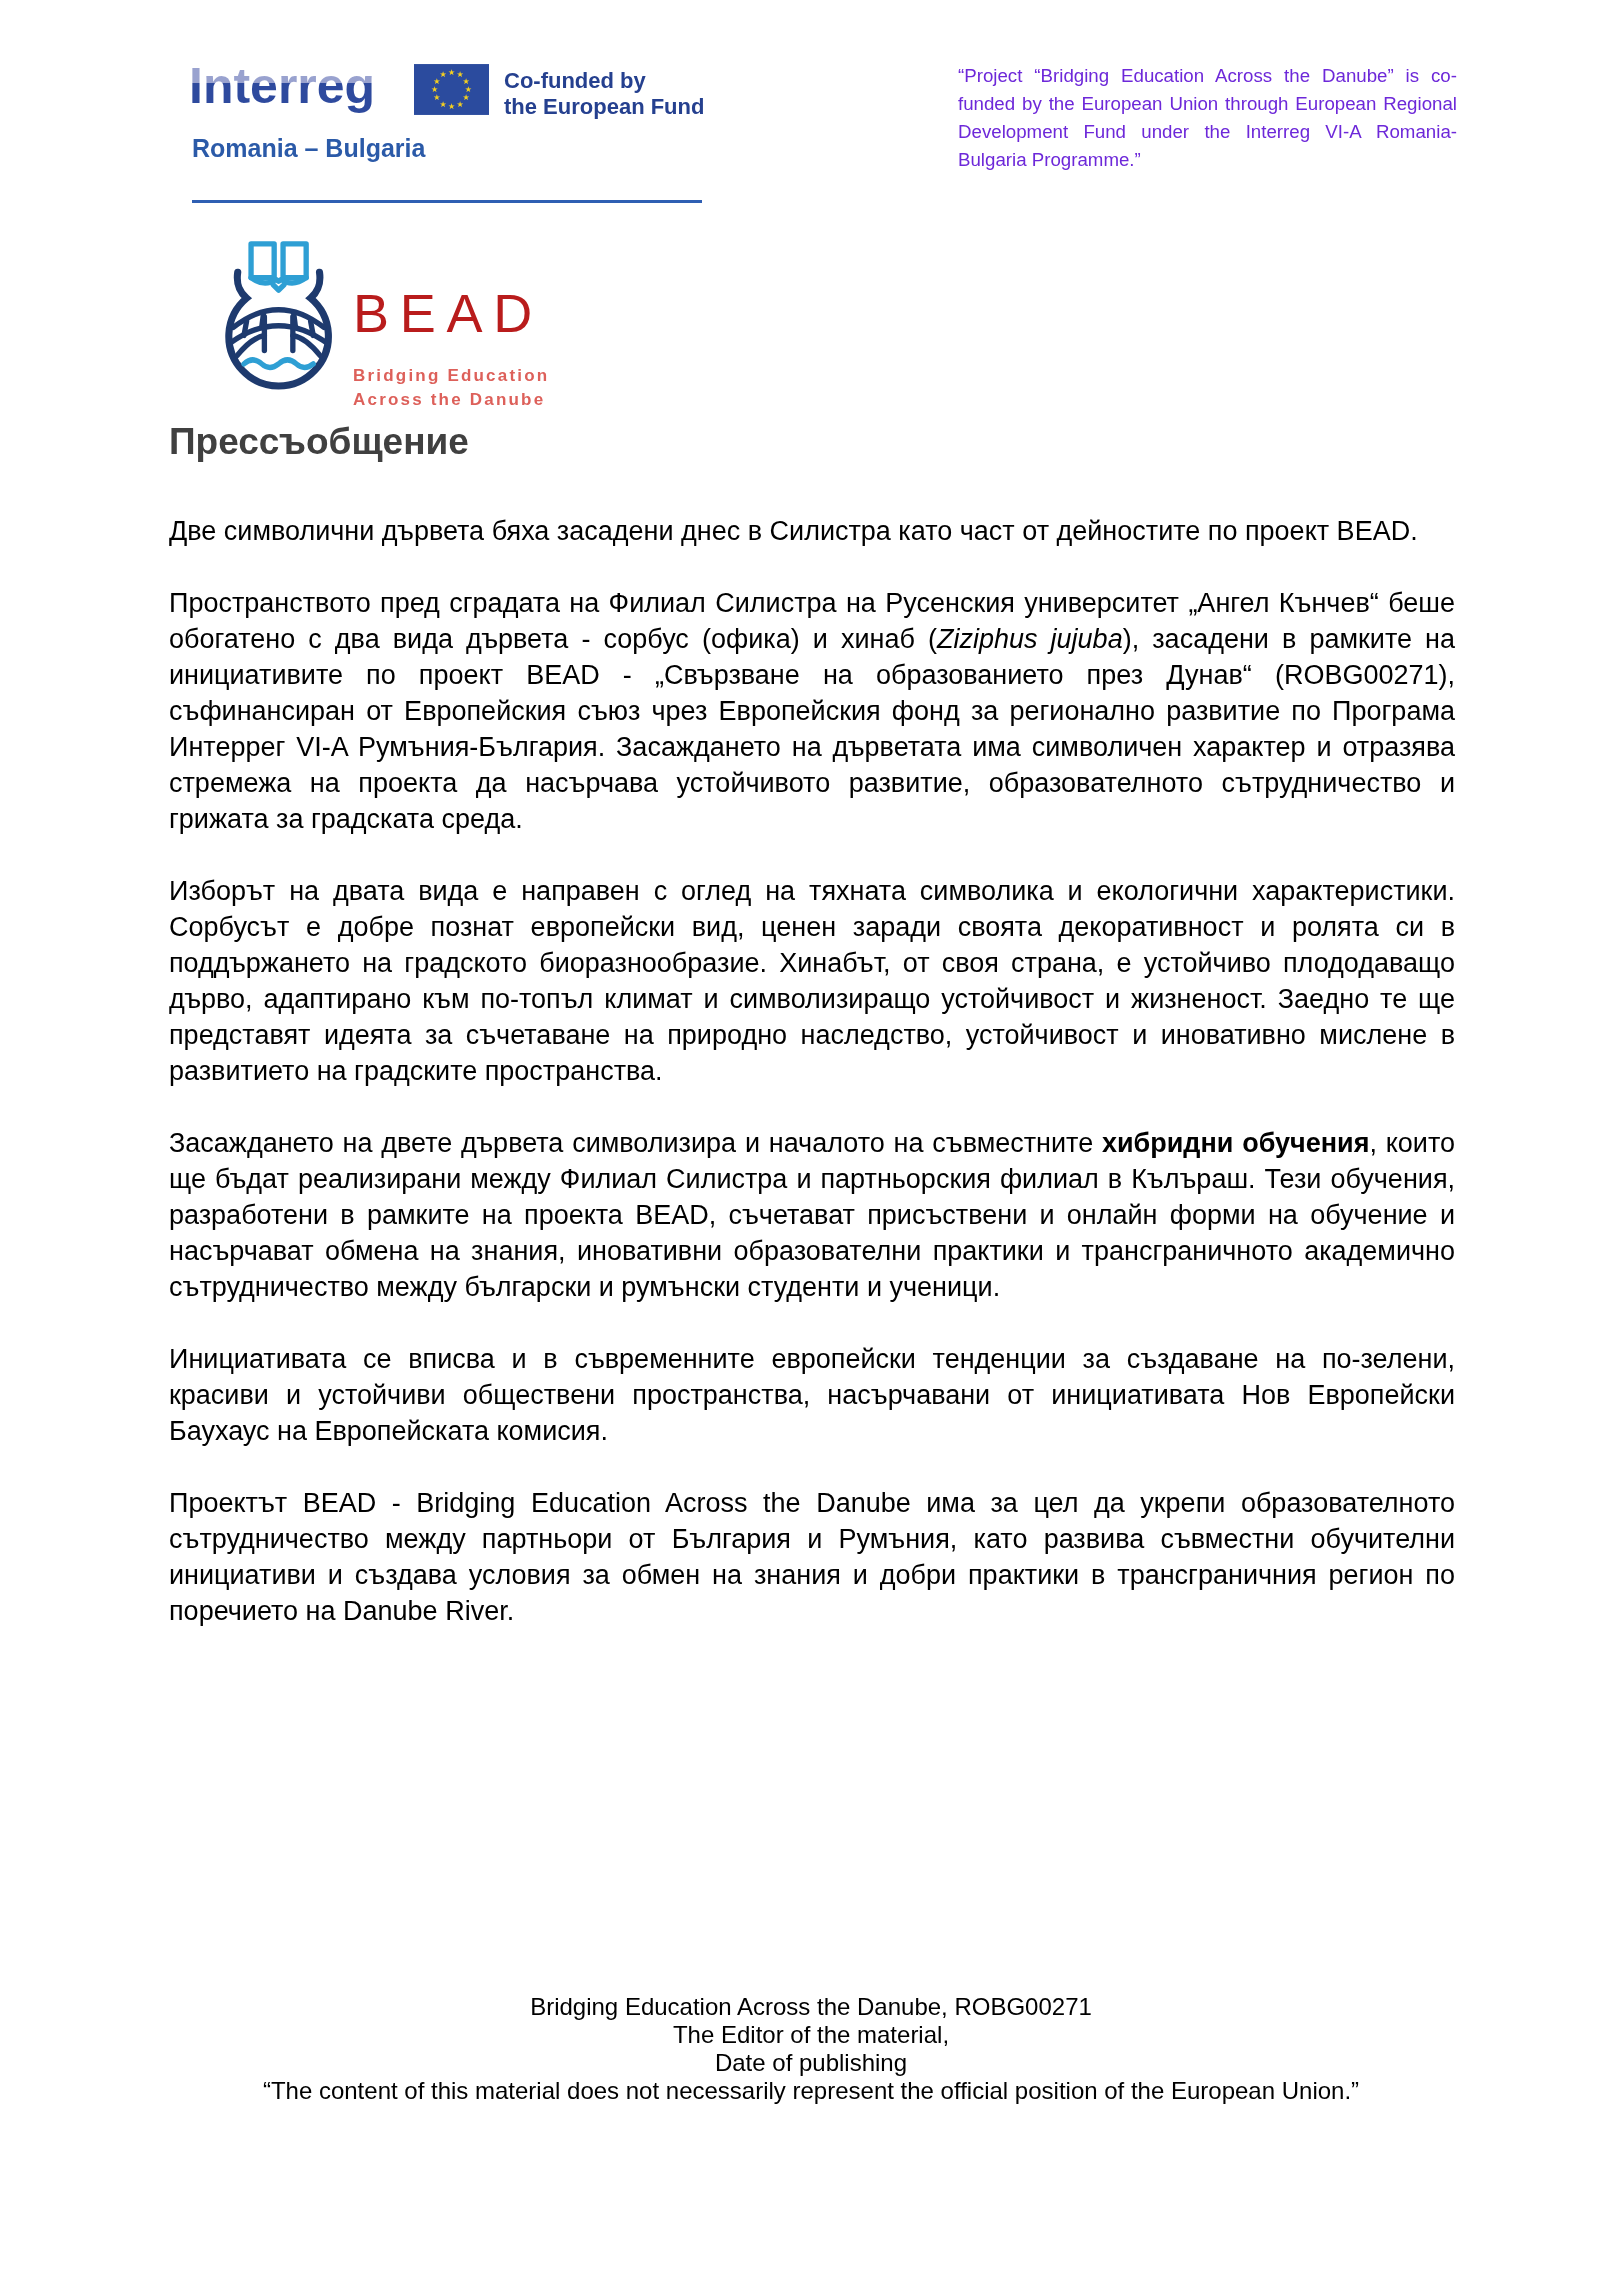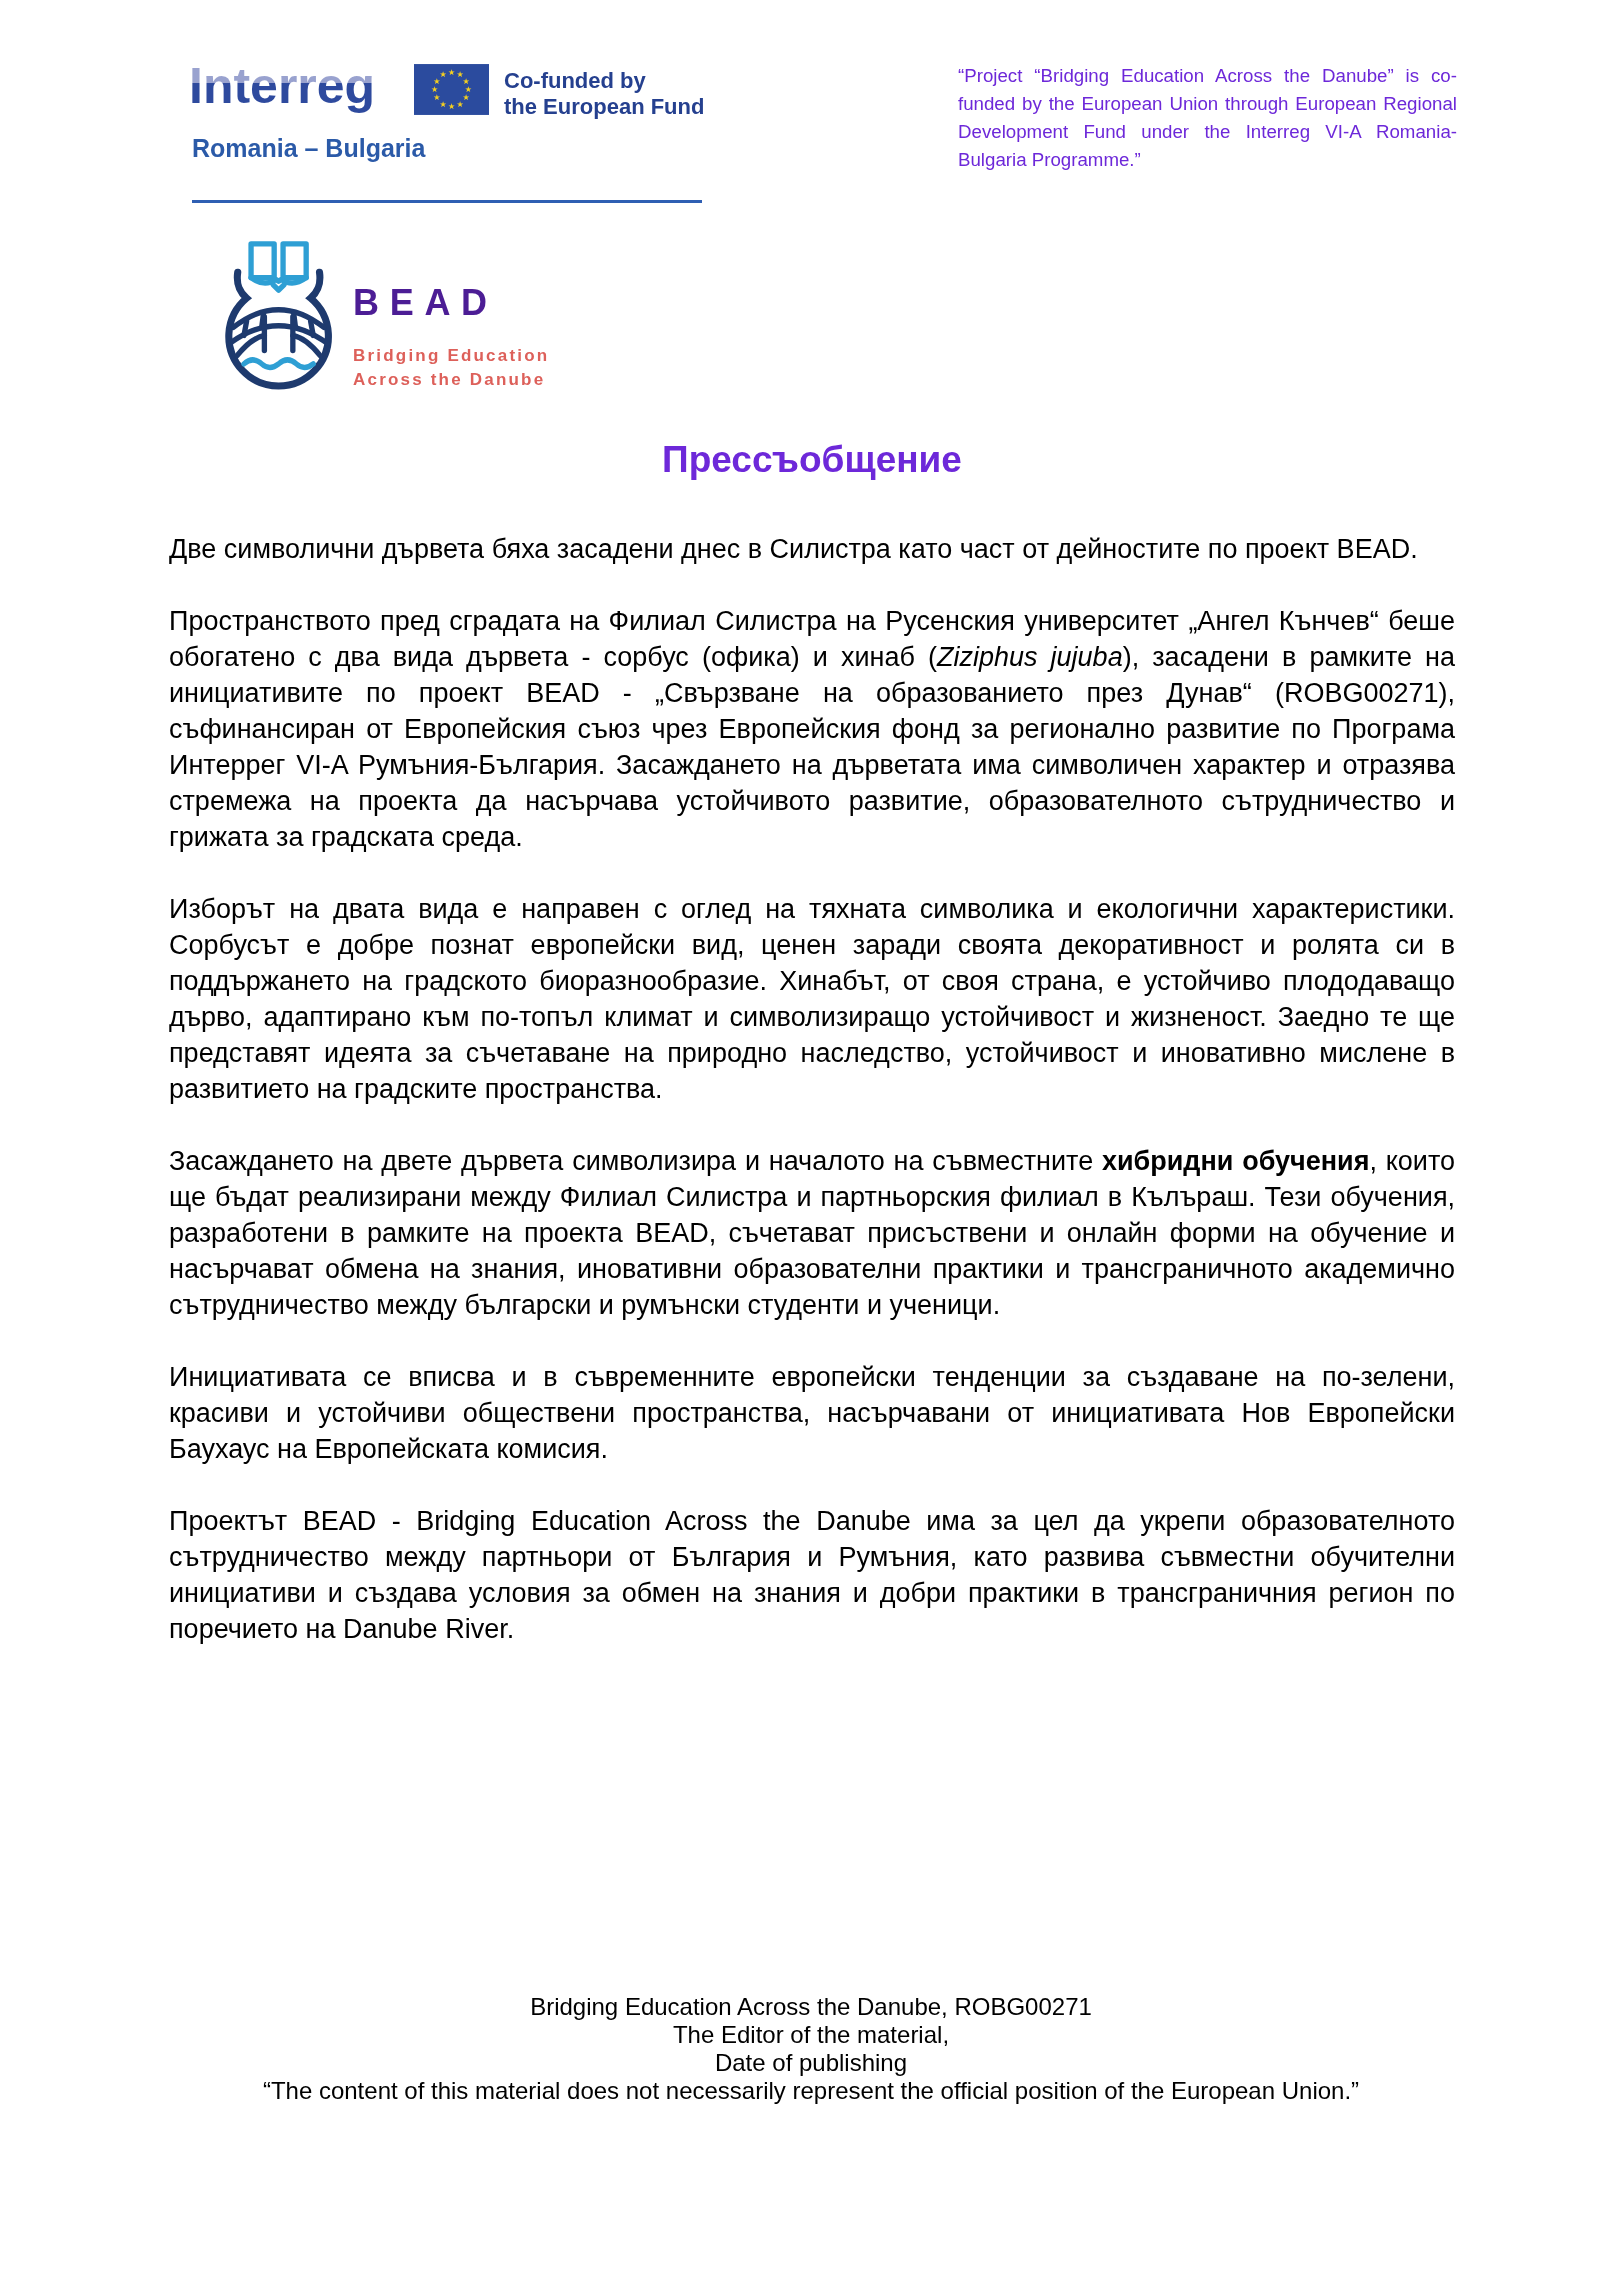--- a/index.html
+++ b/index.html
@@ -39,37 +39,37 @@
   .disclaimer {
     position: absolute; left: 958px; top: 62px; width: 499px;
     font-size: 18.7px; line-height: 28px; color: #6d28d9;
     text-align: justify;
   }
 
   
   .bead-mark { position: absolute; left: 217px; top: 235px; }
   .bead-textblock { position: absolute; left: 353px; top: 282px; }
   .bead-acronym {
-    font-size: 36px; font-weight: bold; letter-spacing: 10.7px;
-    color: #4c1d95;
+    font-size: 54px; font-weight: normal; letter-spacing: 10.7px;
+    color: #b91c1c;
   }
   .bead-tagline {
     margin-top: 20px;
     font-size: 17px; line-height: 24px; font-weight: bold;
     letter-spacing: 2.2px; color: #dd605a;
   }
 
   
   .doc {
     position: absolute; left: 169px; top: 421px; width: 1286px;
   }
   .doc-title {
-    text-align: center;
-    font-size: 37px; font-weight: bold; color: #6d28d9;
-    margin: 18px 0 50px 0;
+    text-align: left;
+    font-size: 37px; font-weight: bold; color: #404040;
+    margin: 0 0 50px 0;
   }
   .para {
     font-size: 27px; line-height: 36px;
     text-align: justify; color: #000000;
     margin: 36px 0 0 0;
   }
   .para:first-of-type { margin-top: 0; }
   .seg-bold { font-weight: bold; }
   .seg-italic { font-style: italic; margin-top: 45px; }
 

